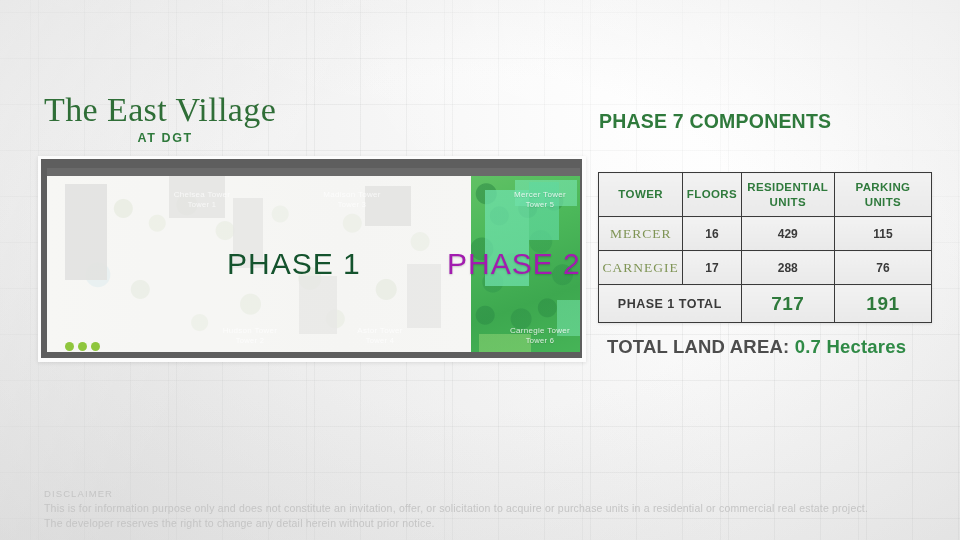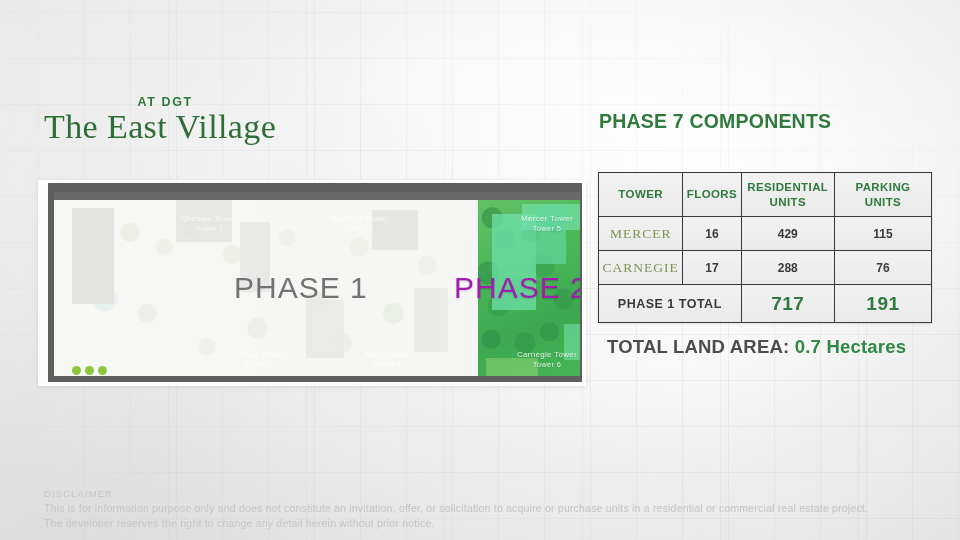--- a/index.html
+++ b/index.html
@@ -62,24 +62,24 @@
     font-weight: bold;
     color: #2f7a3c;
     letter-spacing: 1.6px;
     text-align: center;
     margin-top: 3px;
     padding-left: 10px;
   }
 
   
   #siteplan-wrap {
-    position: absolute; left: 38px; top: 180px;
+    position: absolute; left: 38px; top: 156px;
     width: 548px; height: 206px;
     background: #fcfcfc;
-    padding: 3px 4px 4px 10px;
+    padding: 3px 4px 4px 3px;
     box-shadow: 0 1px 4px rgba(0,0,0,0.10);
   }
   #siteplan-frame {
     position: relative; width: 100%; height: 100%;
     background: #5e5e5e;
     overflow: hidden;
   }
   #siteplan-inner {
     position: absolute;
     left: 6px; top: 9px; right: 2px; bottom: 6px;
@@ -172,21 +172,21 @@
   .plan-label.dim   { color: rgba(255,255,255,0.72); }
   .plan-label .lab-2 { font-size: 7.5px; }
 
   .phase-tag {
     position: absolute;
     font-size: 30px;
     letter-spacing: 1px;
     font-weight: 400;
     white-space: nowrap;
   }
-  #phase1-tag { color: #737373; left: 180px; top: 79px; }
+  #phase1-tag { color: #14532d; left: 180px; top: 79px; }
   #phase2-tag { color: #a21caf; left: 400px; top: 79px; text-shadow: 0 1px 2px rgba(0,0,0,0.18); }
 
   #plan-topbar {
     position: absolute; left: 0; right: 0; top: 0; height: 8px;
     background: #6a6a6a;
   }
   .tree-dot {
     position: absolute; bottom: 1px; width: 9px; height: 9px;
     border-radius: 50%; background: #8fc63d;
   }
@@ -261,22 +261,22 @@
 </head>
 <body>
 
 <div id="bg-base"></div>
 <div id="bg-grid"></div>
 <div id="bg-grid2"></div>
 <div id="bg-sheen"></div>
 <div id="bg-vig"></div>
 
 <div id="logo-block">
+  <div id="logo-title">The East Village</div>
   <div id="logo-sub">AT DGT</div>
-  <div id="logo-title">The East Village</div>
 </div>
 
 <div id="siteplan-wrap">
   <div id="siteplan-frame">
     <div id="siteplan-inner">
 
       <div class="plan-zone" id="zone-phase1">
         <div id="zone-phase1-tex"></div>
         <div id="zone-phase1-blocks"></div>
         <div id="zone-phase1-fade"></div>

